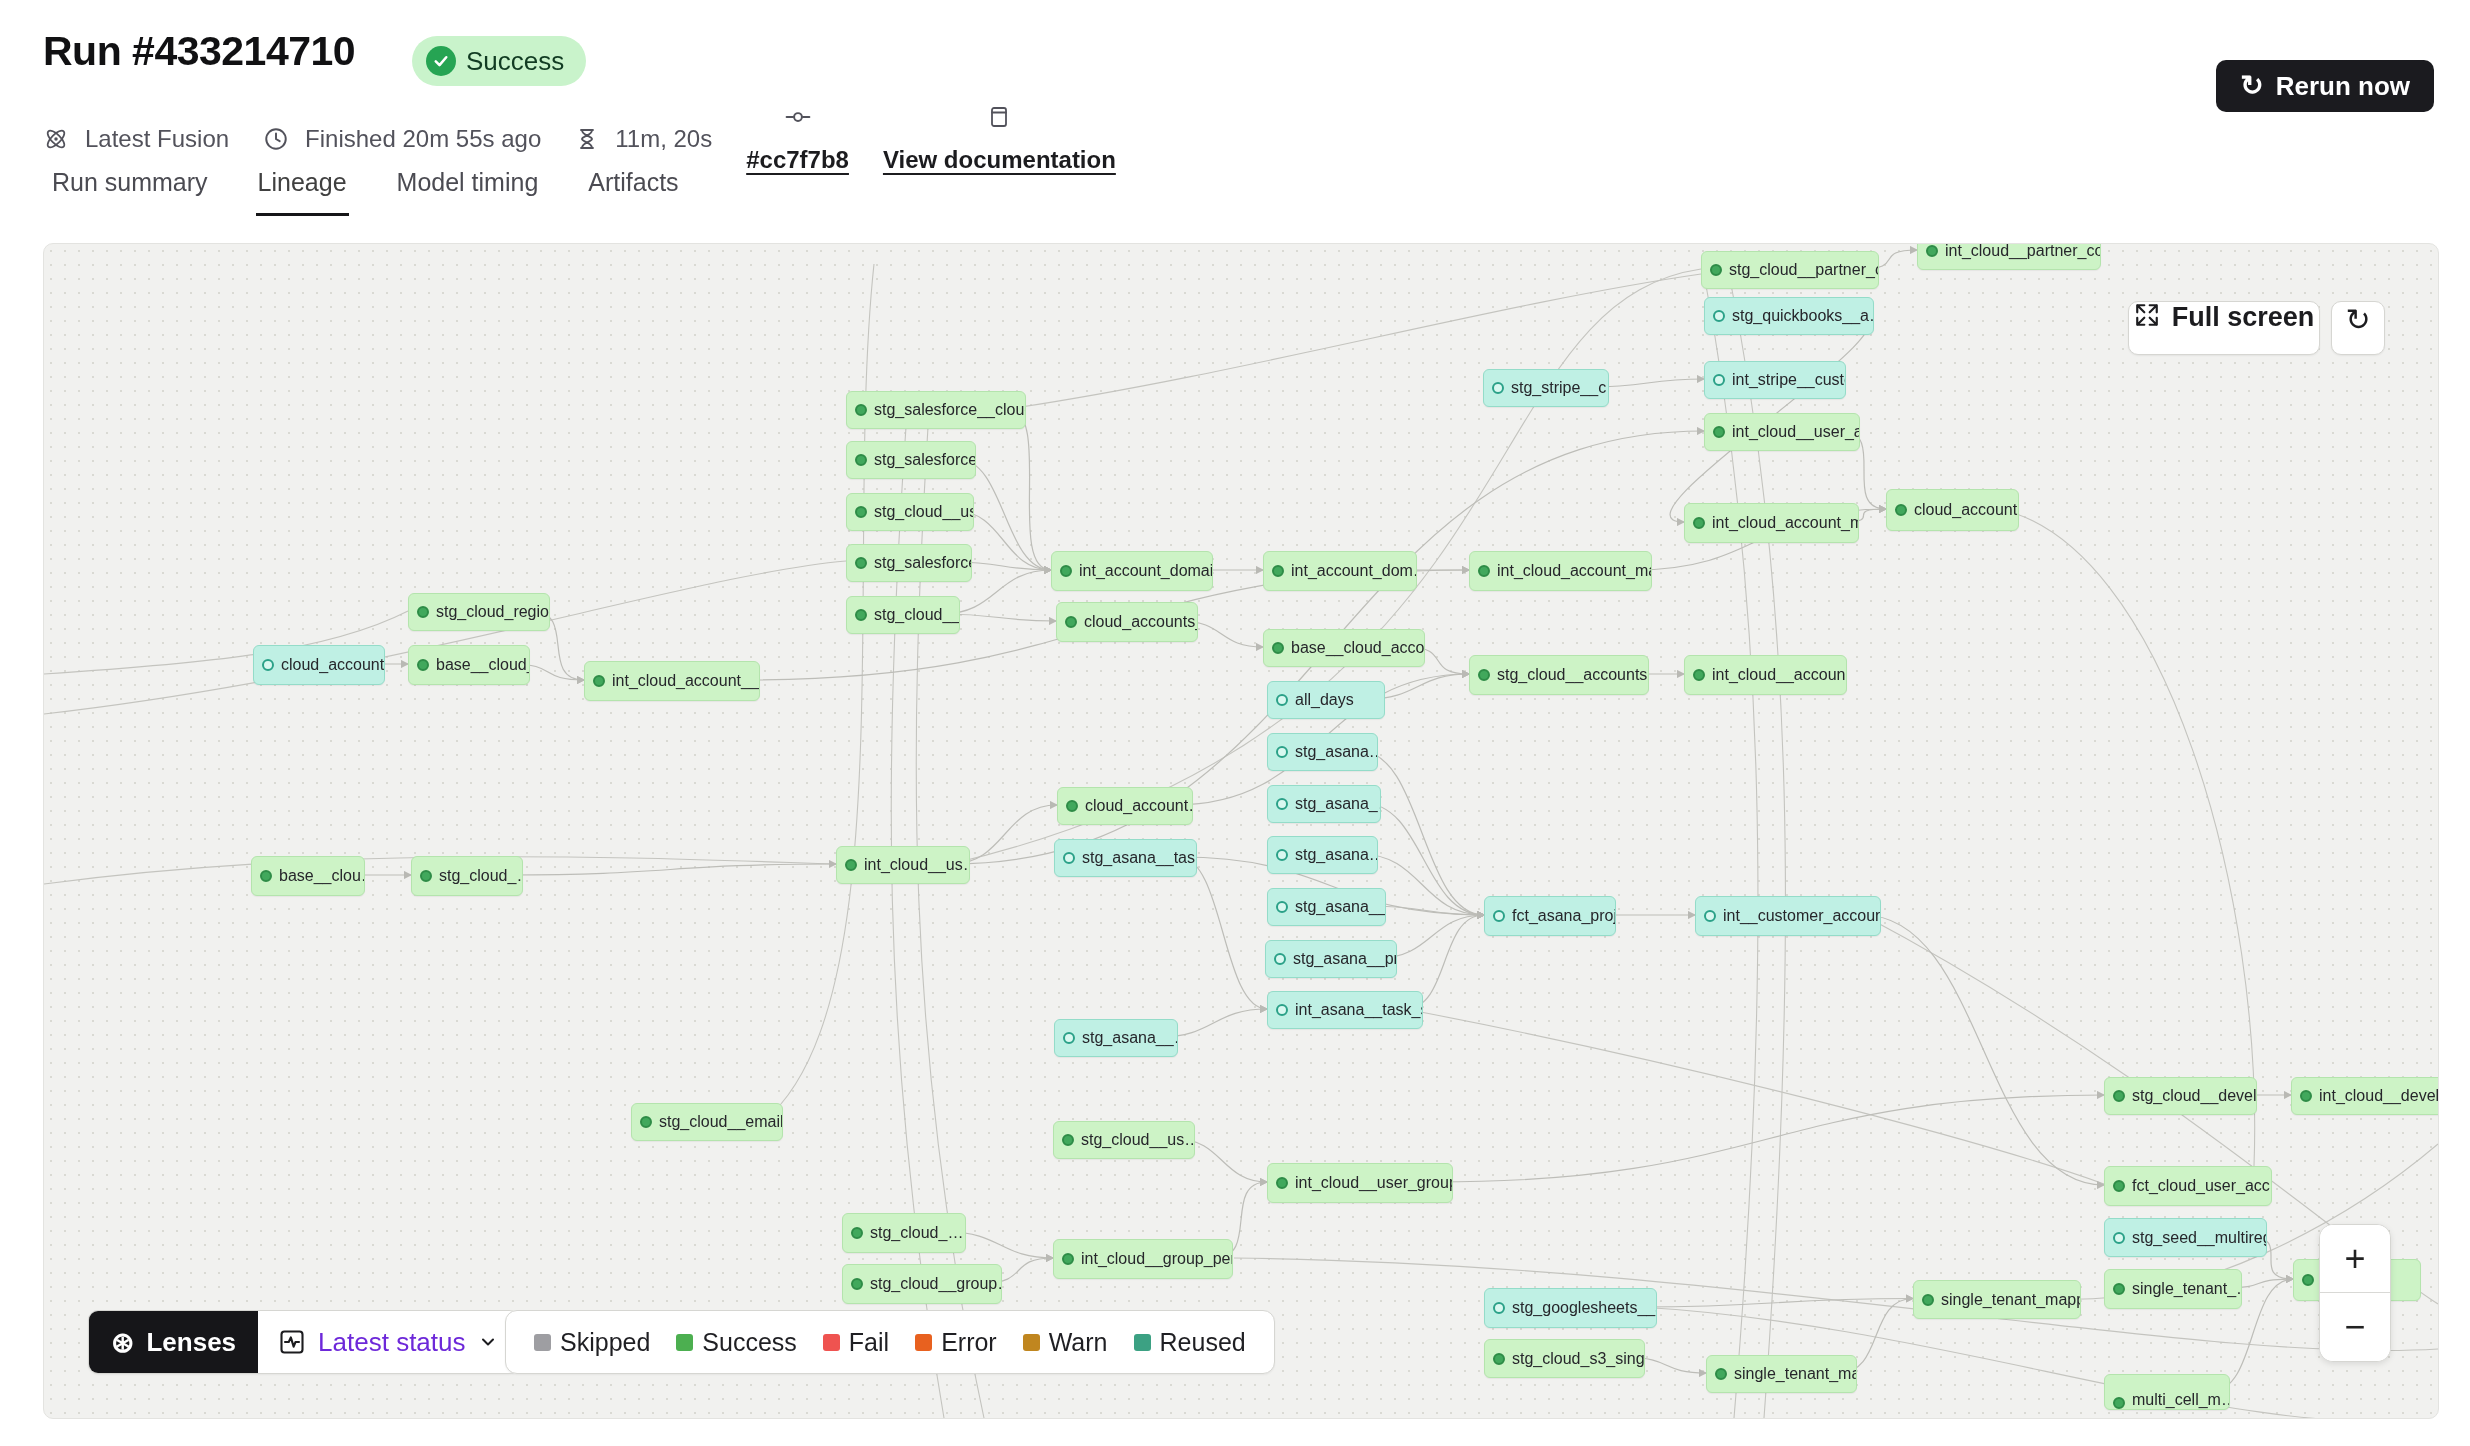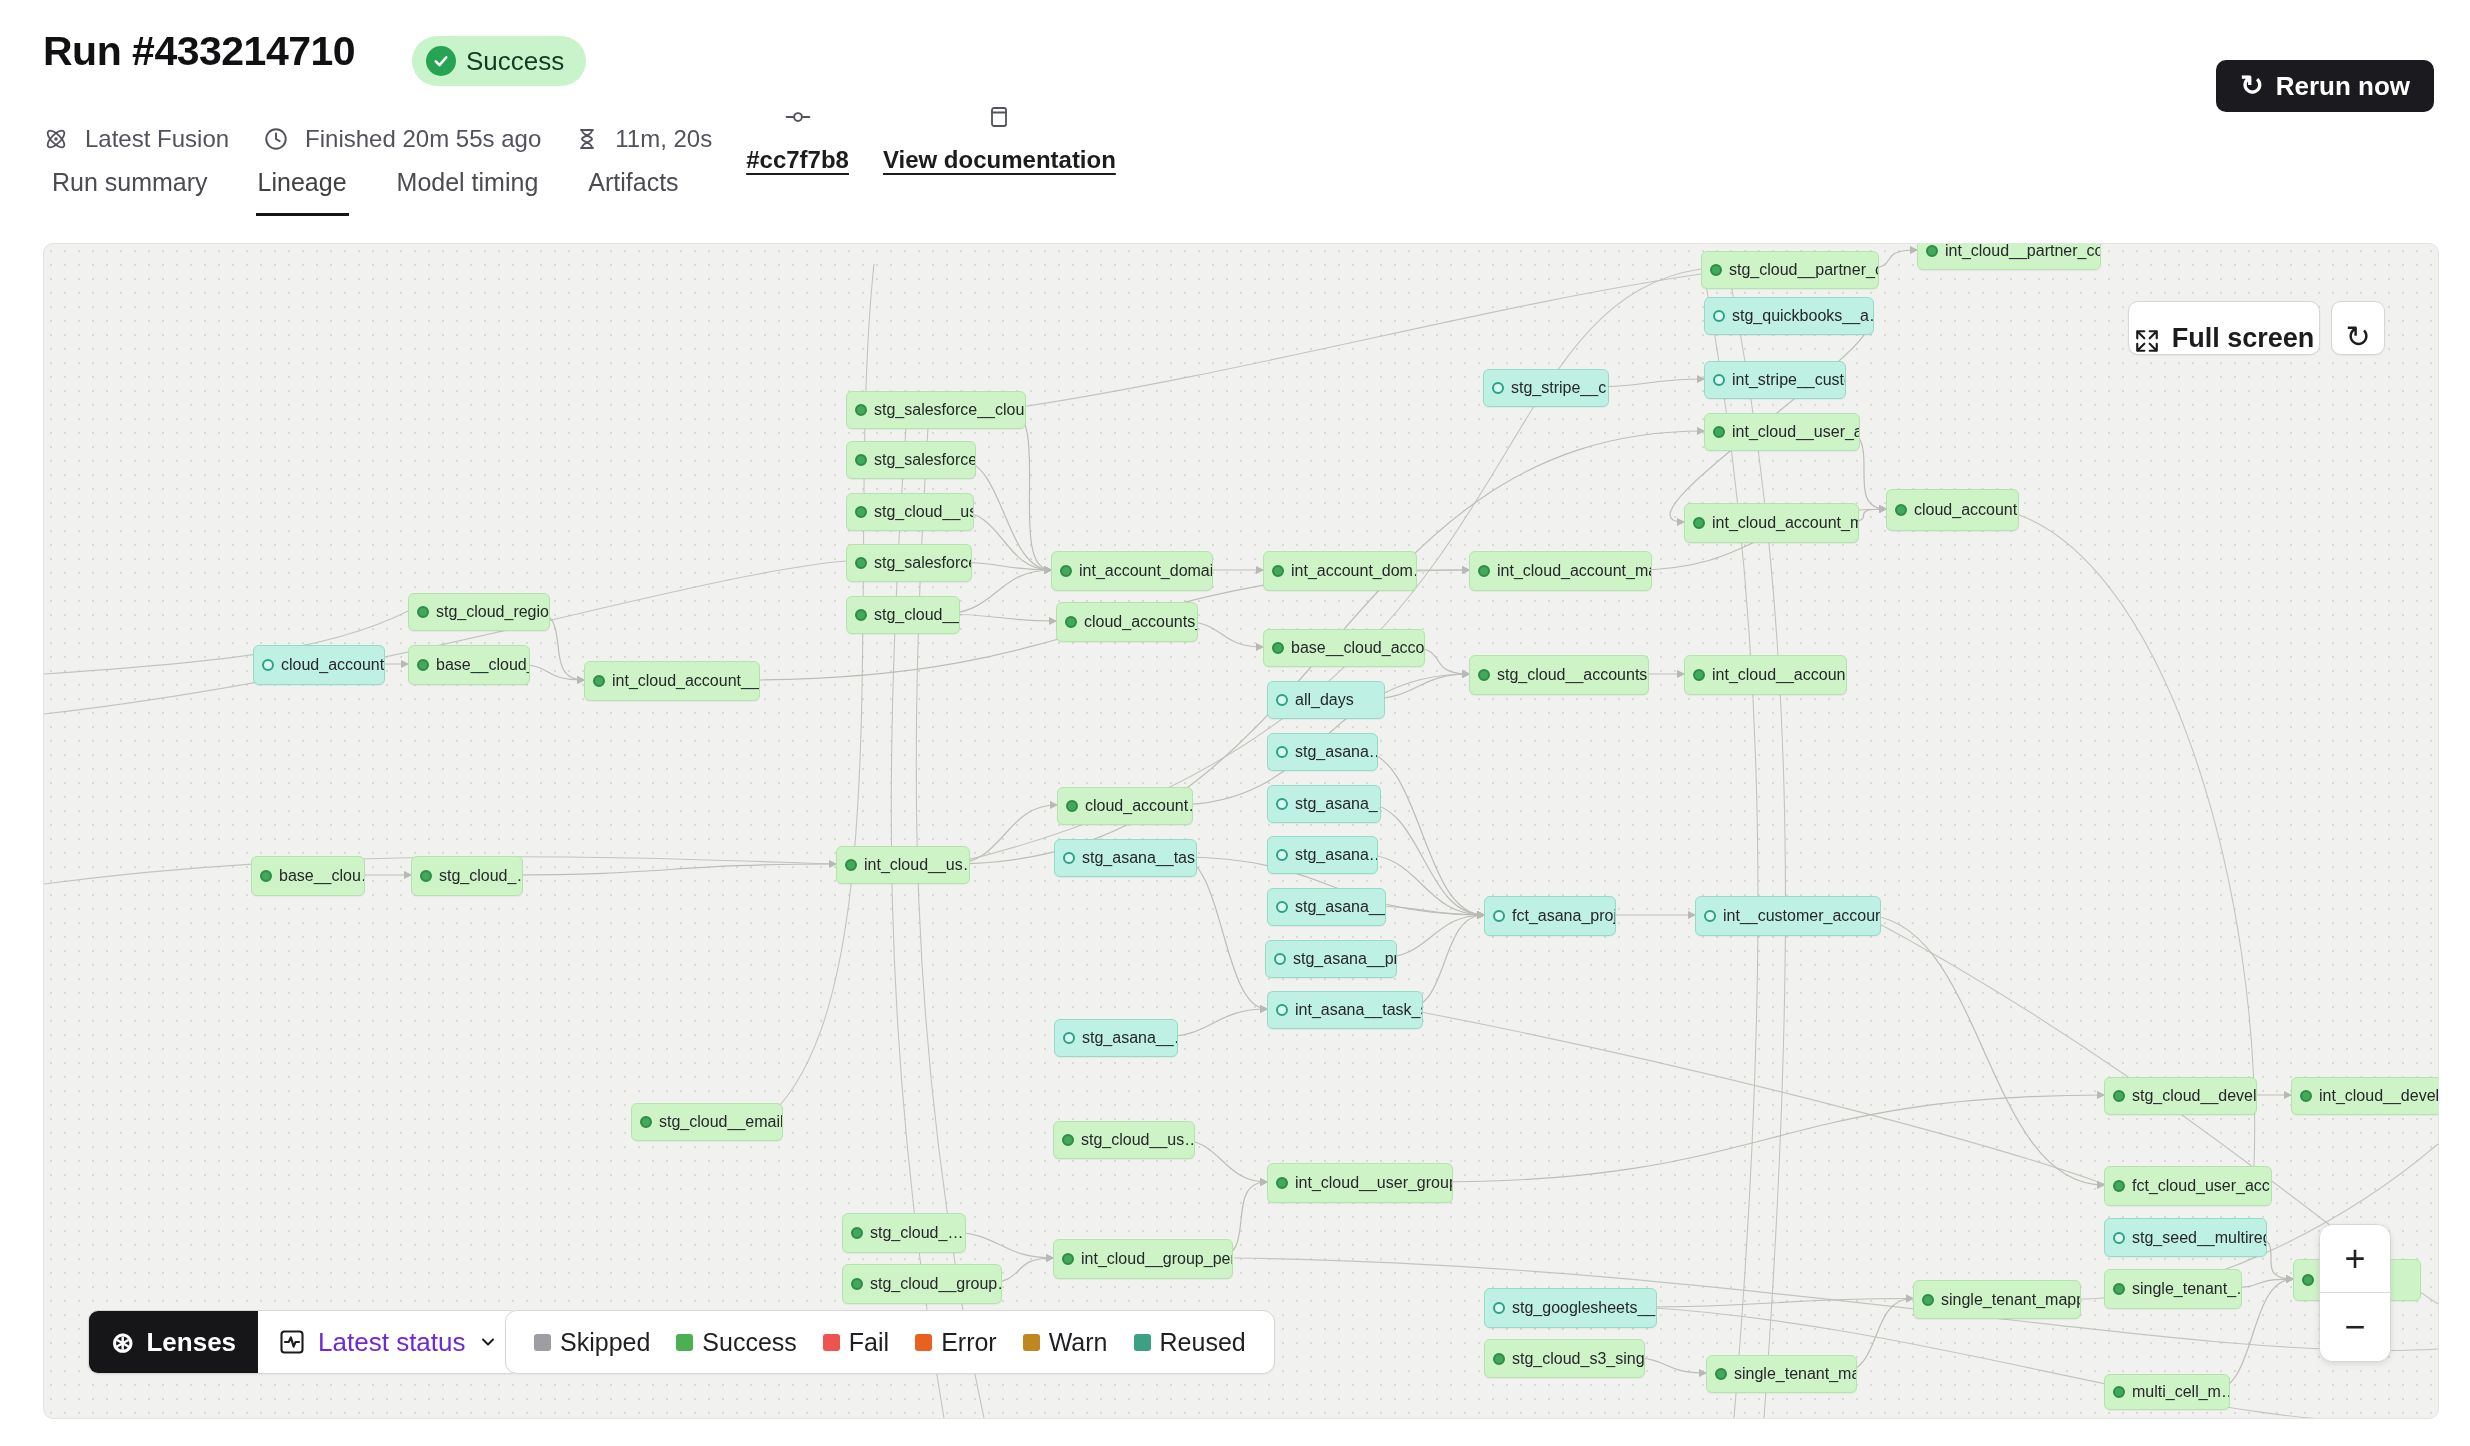--- a/index.html
+++ b/index.html
@@ -24,21 +24,21 @@
           border-radius:10px;overflow:hidden;
           background-image:radial-gradient(circle,#d9d9d3 1.2px,transparent 1.3px);background-size:14px 14px;}
   .edges{position:absolute;left:0;top:0;}
   .node{position:absolute;height:36px;border-radius:6px;display:flex;align-items:center;gap:7px;padding:0 8px 0 8px;
         font-size:16px;color:#26262b;white-space:nowrap;overflow:hidden;cursor:pointer;box-shadow:0 1px 1px rgba(0,0,0,.05);}
   .node.success{background:#cdf3c6;border:1px solid #b4e4ad;}
   .node.reused{background:#bff0e4;border:1px solid #94dcc9;}
   .dot{width:12px;height:12px;border-radius:50%;flex:0 0 auto;}
   .success .dot{background:#41a85c;border:2px solid #2e8c47;box-sizing:border-box;}
   .reused .dot{background:#d9f8f0;border:2px solid #2ba188;box-sizing:border-box;}
-  .ovl-btn{position:absolute;background:#fff;border:1px solid #d6d6d2;border-radius:10px;display:flex;align-items:flex-end;
+  .ovl-btn{position:absolute;background:#fff;border:1px solid #d6d6d2;border-radius:10px;display:flex;align-items:flex-start;
            justify-content:center;gap:12px;font-size:27px;font-weight:600;color:#1c1c1f;cursor:pointer;box-shadow:0 1px 2px rgba(0,0,0,.06);}
   .zoomctl{position:absolute;width:70px;background:#fff;border:1px solid #d6d6d2;border-radius:14px;overflow:hidden;
            box-shadow:0 2px 6px rgba(0,0,0,.10);display:flex;flex-direction:column;}
   .zoomctl .zbtn{height:68px;display:flex;align-items:center;justify-content:center;font-size:36px;color:#222;cursor:pointer;background:#fff;border:none;font-family:inherit;}
   .zoomctl .zbtn:first-child{border-bottom:1px solid #d9d9d6;}
   .lens-group{position:absolute;display:flex;height:62px;border-radius:10px;overflow:hidden;border:1px solid #d6d6d2;box-shadow:0 1px 2px rgba(0,0,0,.05);}
   .lens-black{background:#161619;color:#fff;display:flex;align-items:center;gap:12px;padding:0 22px;font-size:26px;font-weight:600;cursor:pointer;}
   .lens-white{background:#fff;color:#6d28d9;display:flex;align-items:center;gap:12px;padding:0 20px;font-size:26px;font-weight:500;cursor:pointer;}
   .legendbox{position:absolute;height:62px;background:#fff;border:1px solid #d6d6d2;border-radius:12px;display:flex;align-items:center;
              gap:26px;padding:0 28px;font-size:25px;color:#1f1f23;box-shadow:0 1px 2px rgba(0,0,0,.05);}
@@ -412,21 +412,21 @@
         <span>stg_seed__multireg…</span>
       </div>
       <div class="node success" style="left: 2060px; top: 1025px; width: 120px; height: 38px;">
         <span class="dot"></span>
         <span>single_tenant_…</span>
       </div>
       <div class="node success" style="left: 2249px; top: 1015px; width: 110px; height: 40px;">
         <span class="dot"></span>
         <span>d…</span>
       </div>
-      <div class="node success" style="left: 2060px; top: 1130px; width: 108px; height: 34px;">
+      <div class="node success" style="left: 2060px; top: 1130px; width: 108px; height: 34px; align-items: flex-end;">
         <span class="dot"></span>
         <span>multi_cell_m…</span>
       </div>
     </div>
 
   <div class="ovl-btn" style="left:2084px;top:57px;width:190px;height:52px;">
     <span style="display:flex;">
       <svg width="26" height="26" viewBox="0 0 24 24" fill="none" stroke="#1c1c1f" stroke-width="2" stroke-linecap="round" stroke-linejoin="round">
         <path d="M9.5 3 H3 V9.5 M3 3 l6.5 6.5 M14.5 3 H21 V9.5 M21 3 l-6.5 6.5 M3 14.5 V21 H9.5 M3 21 l6.5-6.5 M21 14.5 V21 H14.5 M21 21 l-6.5-6.5"></path>
       </svg>

